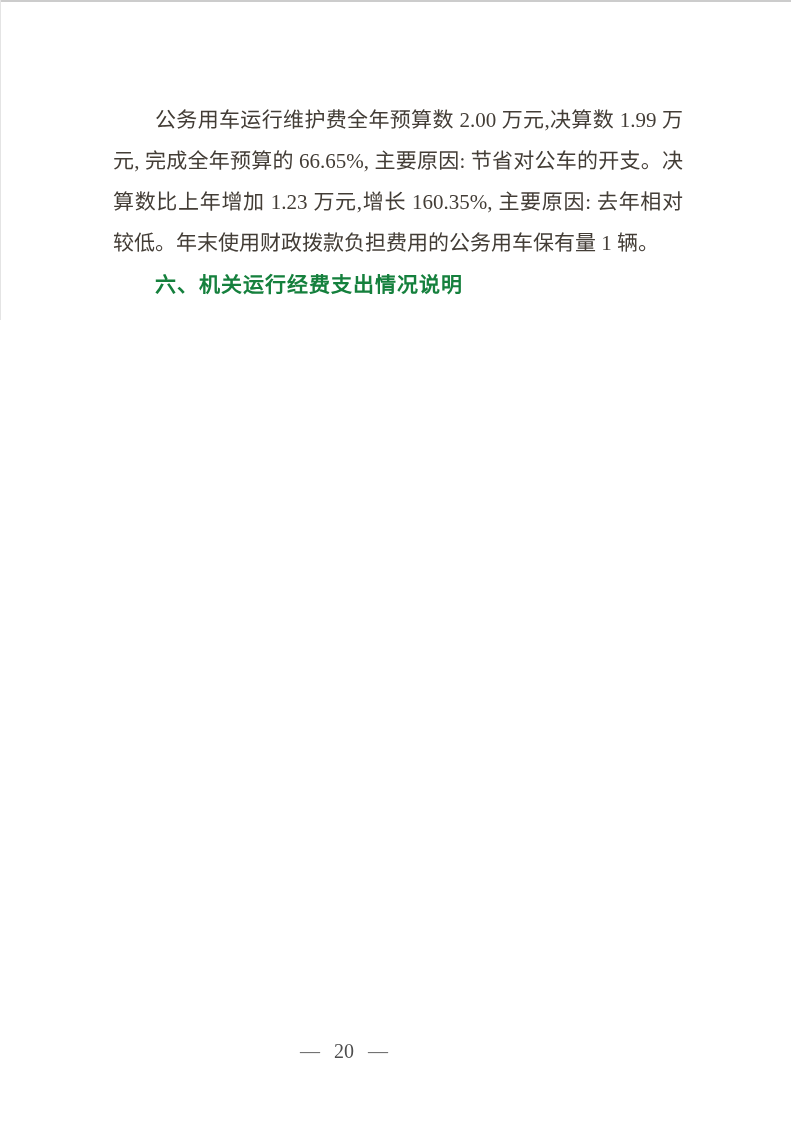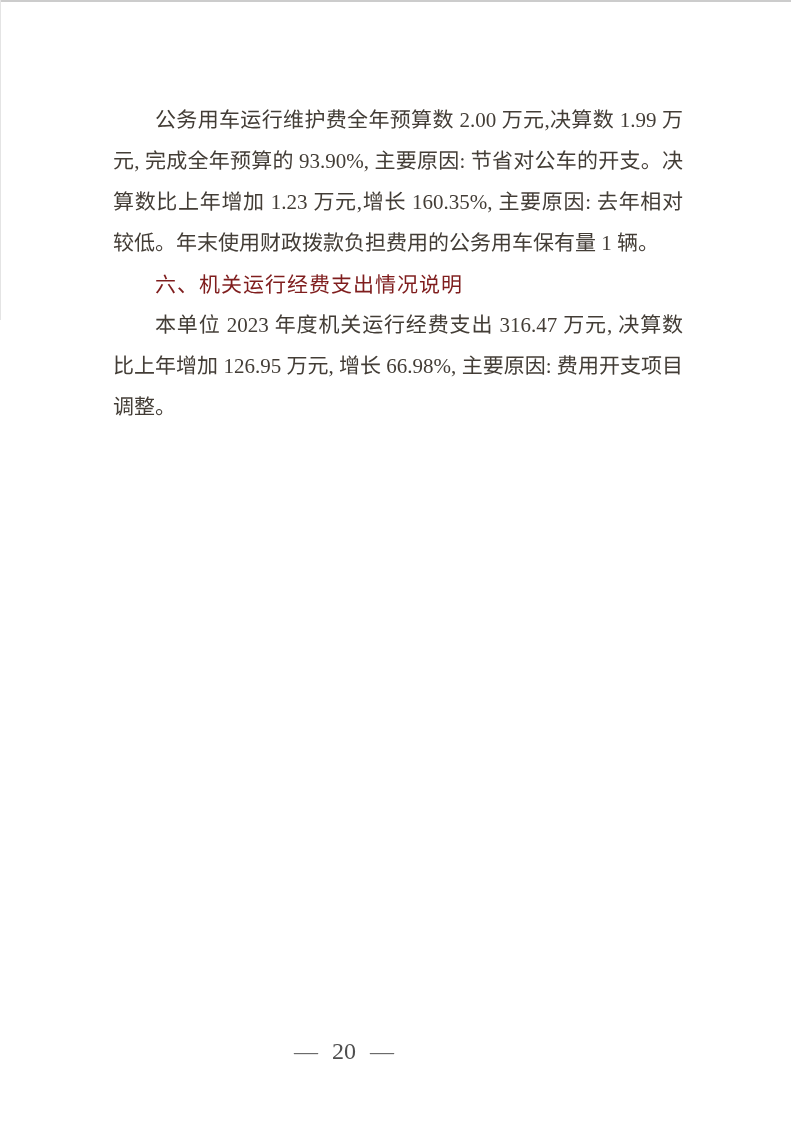--- a/index.html
+++ b/index.html
@@ -39,48 +39,47 @@
     text-justify: inter-ideograph;
   }
   .para {
     margin: 0;
     text-indent: 2em;
   }
   .heading {
     margin: 0;
     text-indent: 2em;
     font-family: "Liberation Sans", "DejaVu Sans", sans-serif;
-    font-weight: 400;
-    color: #7f1d1d;
+    font-weight: 700;
+    color: #15803d;
     letter-spacing: 1px;
   }
   .footer {
     position: absolute;
     top: 1036px;
     left: 0;
     width: 688px;
     text-align: center;
     color: #4e4e4e;
-    font-size: 24px;
+    font-size: 20px;
     line-height: 30px;
     font-family: "Liberation Serif", "DejaVu Serif", serif;
   }
   .footer .dash {
     display: inline-block;
     margin: 0 14px;
     color: #6b6b6b;
   }
 </style>
 </head>
 <body>
 
 <div class="edge-top"></div>
 <div class="edge-left"></div>
 
 <div class="content">
-  <p class="para">公务用车运行维护费全年预算数 2.00 万元,决算数 1.99 万元, 完成全年预算的 93.90%, 主要原因: 节省对公车的开支。决算数比上年增加 1.23 万元,增长 160.35%, 主要原因: 去年相对较低。年末使用财政拨款负担费用的公务用车保有量 1 辆。</p>
+  <p class="para">公务用车运行维护费全年预算数 2.00 万元,决算数 1.99 万元, 完成全年预算的 66.65%, 主要原因: 节省对公车的开支。决算数比上年增加 1.23 万元,增长 160.35%, 主要原因: 去年相对较低。年末使用财政拨款负担费用的公务用车保有量 1 辆。</p>
   <p class="heading">六、机关运行经费支出情况说明</p>
-  <p class="para">本单位 2023 年度机关运行经费支出 316.47 万元, 决算数比上年增加 126.95 万元, 增长 66.98%, 主要原因: 费用开支项目调整。</p>
 </div>
 
 <div class="footer">
   <span class="dash">—</span><span>20</span><span class="dash">—</span>
 </div>
 
 </body></html>

